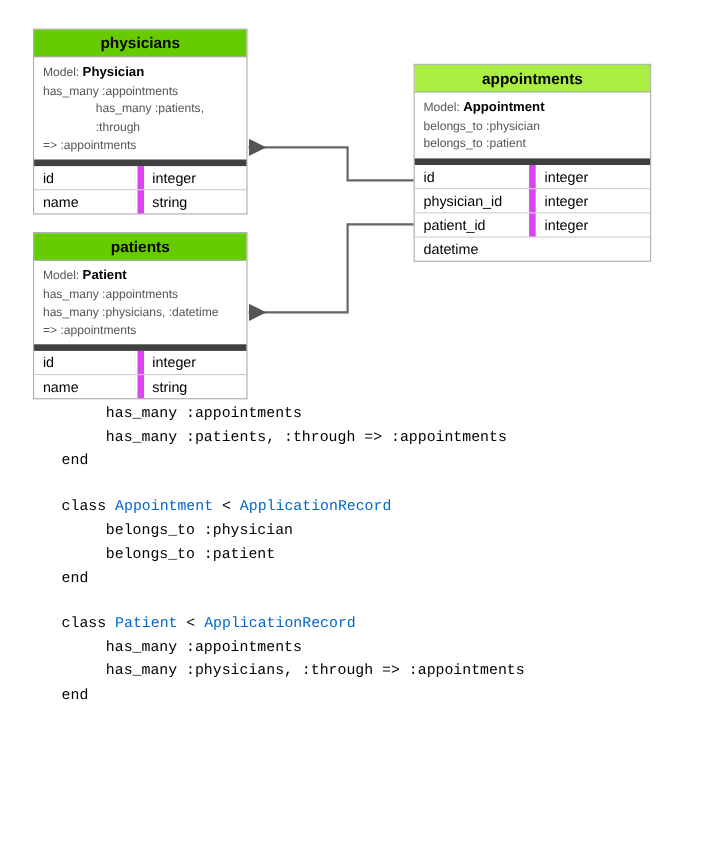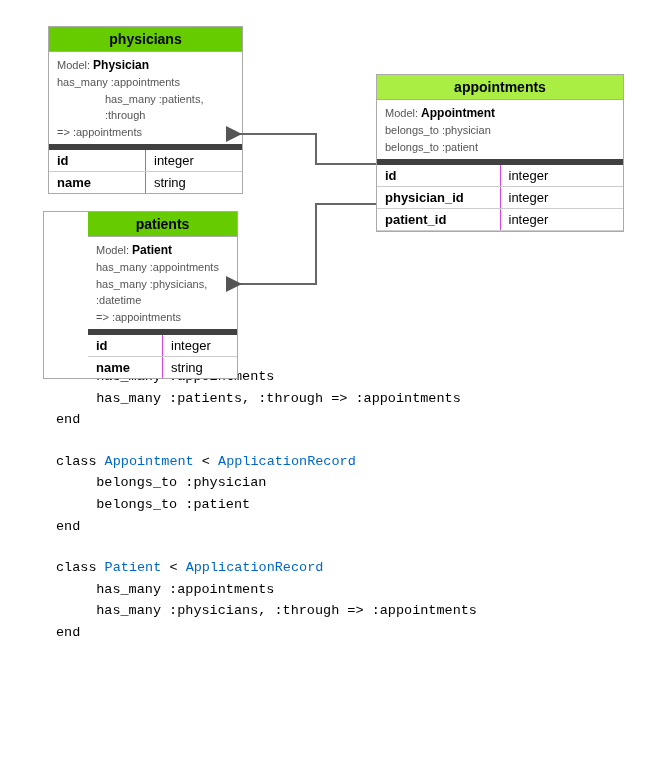--- a/index.html
+++ b/index.html
@@ -54,22 +54,21 @@
       border-bottom: 1px solid #ccc;
     }
 
     .db-table .table-row:last-child {
       border-bottom: none;
     }
 
     .db-table .col-name {
       flex: 1;
       padding: 3px 8px;
-      border-right: 1px solid #d946ef;
-      font-weight: bold;
+      border-right: 6px solid #d946ef;
     }
 
     .db-table .col-type {
       flex: 1;
       padding: 3px 8px;
     }
 
     
     .header-green {
       background: #66cc00;
@@ -109,62 +108,63 @@
 
     .code-indent {
       padding-left: 24px;
     }
   </style>
 </head>
 <body>
 
 <div class="diagram">
 
-  <div class="db-table" style="left:14px; top:10px; width:195px;margin-left:18px;">
+  <div class="db-table" style="left:14px; top:10px; width:195px;">
     <div class="table-header header-green">physicians</div>
     <div class="table-meta">
       <div>Model: <strong>Physician</strong></div>
       <div style="color:#555;font-size:11px;">has_many :appointments</div>
       <div style="color:#555;font-size:11px;padding-left:48px;">has_many :patients, :through</div>
       <div style="color:#555;font-size:11px;">=&gt; :appointments</div>
     </div>
     <div class="table-row">
       <div class="col-name">id</div>
       <div class="col-type">integer</div>
     </div>
     <div class="table-row">
       <div class="col-name">name</div>
       <div class="col-type">string</div>
     </div>
   </div>
 
-  <div class="db-table" style="left:360px; top:58px; width:248px;">
+  <div class="db-table" style="left:360px; top:42px; width:216px;">
     <div class="table-header header-lightgreen">appointments</div>
     <div class="table-meta">
       <div>Model: <strong>Appointment</strong></div>
       <div style="color:#555;font-size:11px;">belongs_to :physician</div>
       <div style="color:#555;font-size:11px;">belongs_to :patient</div>
     </div>
     <div class="table-row">
       <div class="col-name">id</div>
       <div class="col-type">integer</div>
     </div>
     <div class="table-row">
       <div class="col-name">physician_id</div>
       <div class="col-type">integer</div>
     </div>
     <div class="table-row">
       <div class="col-name">patient_id</div>
       <div class="col-type">integer</div>
     </div>
     <div class="table-row">
-    </div>
-  </div>
-
-  <div class="db-table" style="left:27px; top:195px; width:195px;padding-left:44px;">
+      <div class="col-type">datetime</div>
+    </div>
+  </div>
+
+  <div class="db-table" style="left:14px; top:195px; width:195px;">
     <div class="table-header header-green">patients</div>
     <div class="table-meta">
       <div>Model: <strong>Patient</strong></div>
       <div style="color:#555;font-size:11px;">has_many :appointments</div>
       <div style="color:#555;font-size:11px;">has_many :physicians, :datetime</div>
       <div style="color:#555;font-size:11px;">=&gt; :appointments</div>
     </div>
     <div class="table-row">
       <div class="col-name">id</div>
       <div class="col-type">integer</div>

